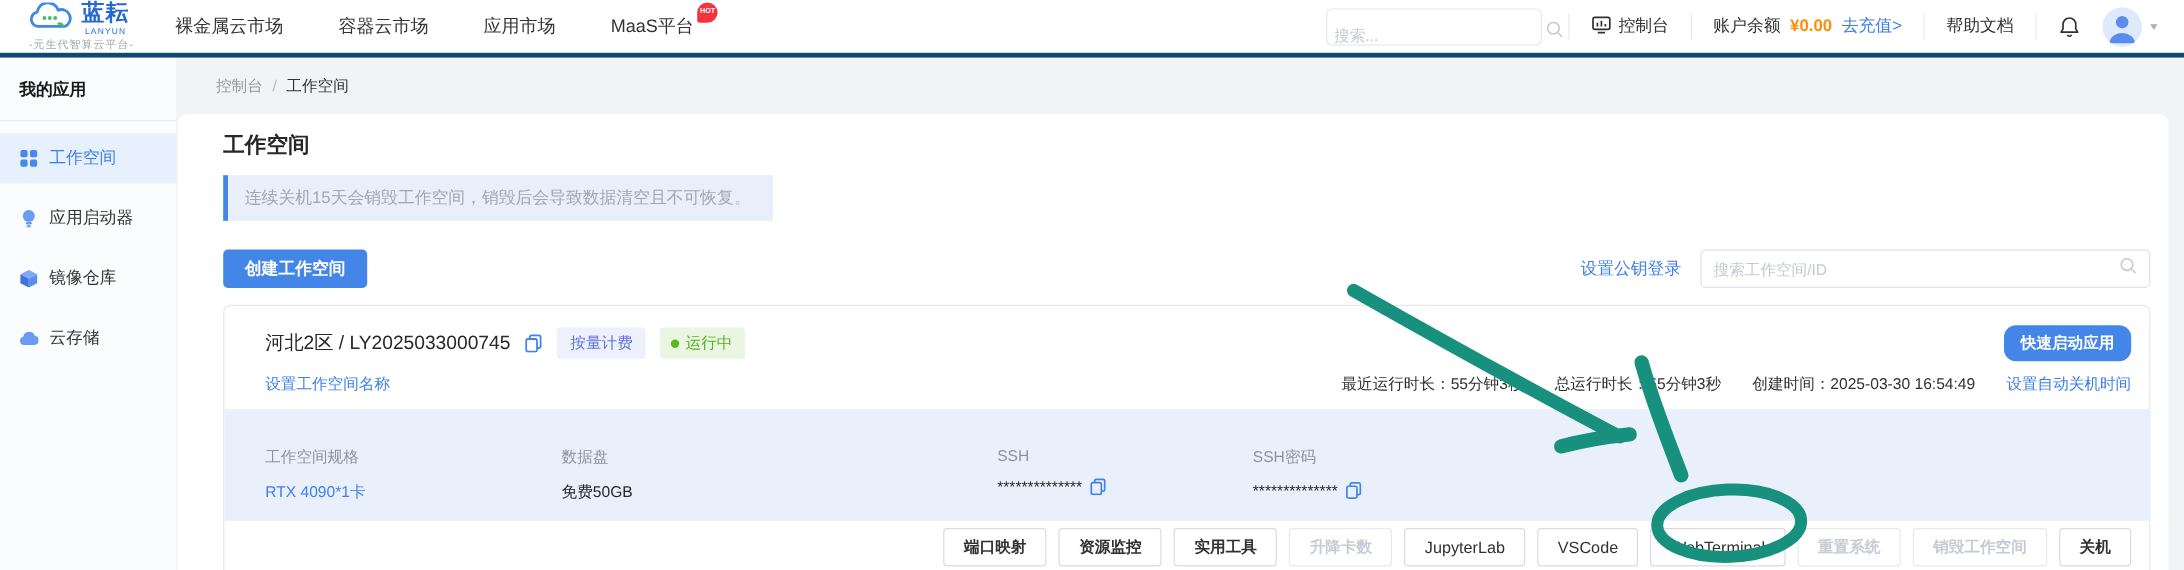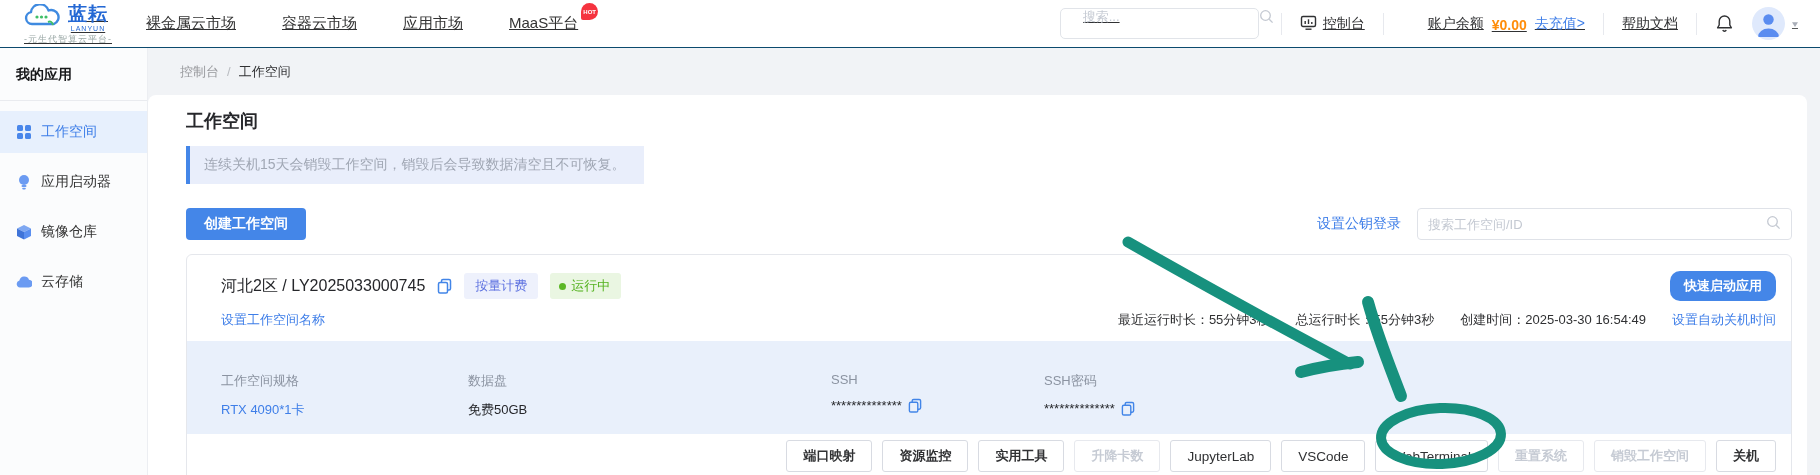--- a/index.html
+++ b/index.html
@@ -1,39 +1,39 @@
 <!DOCTYPE html>
 <html><head>
 <meta charset="utf-8">
 <style>
   * { margin:0; padding:0; box-sizing:border-box; }
   html,body { width:1820px; height:475px; overflow:hidden; background:#fff;
     font-family:"Liberation Sans","DejaVu Sans",sans-serif; color:#303133; }
 
   
   .navbar { height:48px; display:flex; align-items:center; padding:0 22px 0 24px;
-    background:#fff; border-bottom:1px solid #0c4a6e; position:relative; z-index:5;text-decoration:underline; }
+    background:#fff; border-bottom:4px solid #0c4a6e; position:relative; z-index:5; }
   .logo { display:flex; flex-direction:column; align-items:flex-start; line-height:1; margin-right:34px; }
   .logo-top { display:flex; align-items:center; gap:6px; }
   .logo-name { font-size:19px; font-weight:bold; color:#2468d4; letter-spacing:1px; }
   .logo-sub { font-size:7px; color:#2468d4; letter-spacing:1px; margin-top:2px; }
   .logo-tag { font-size:9px; color:#9aa8a6; margin-top:3px; letter-spacing:1px; }
   .nav-menu { display:flex; gap:46px; font-size:15px; color:#333; }
   .nav-item { cursor:pointer; position:relative; white-space:nowrap; }
   .hot-badge { position:absolute; top:-11px; right:-20px; background:#f5333f; color:#fff;
     font-size:6px; font-weight:bold; width:17px; height:17px; border-radius:50% 50% 50% 2px;
     display:flex; align-items:center; justify-content:center; }
-  .nav-search { margin-left:auto; width:199px; height:31px; border:1px solid #e1e4e9; border-radius:5px;
-    display:flex; align-items:flex-start; padding:0 22px; color:#c4c9d2; }
+  .nav-search { margin-left:auto; width:180px; height:31px; border:1px solid #e1e4e9; border-radius:5px;
+    display:flex; align-items:flex-end; padding:0 6px; color:#c4c9d2; }
   .nav-search input { border:none; outline:none; flex:1; font-size:13px; color:#606266; background:transparent; }
   .nav-search input::placeholder { color:#c4c9d2; }
   .nav-right { display:flex; align-items:center; margin-left:4px; }
   .nav-sep { width:1px; height:22px; background:#e7e9ee; margin:0 18px; }
   .nav-link { display:flex; align-items:center; gap:6px; font-size:14px; color:#303133; cursor:pointer; white-space:nowrap; }
-  .balance { display:flex; align-items:flex-end; gap:8px; font-size:14px; white-space:nowrap;margin-left:26px; }
+  .balance { display:flex; align-items:flex-start; gap:8px; font-size:14px; white-space:nowrap; }
   .balance .amt { color:#ff8d0a; font-weight:bold; }
   .balance .recharge { color:#3e7ee8; cursor:pointer; }
   .bell { cursor:pointer; display:flex; }
   .avatar-wrap { display:flex; align-items:center; gap:7px; margin-left:18px; cursor:pointer; }
   .avatar { width:33px; height:33px; border-radius:50%; background:#dfe9fc; display:flex; align-items:flex-end; justify-content:center; overflow:hidden; }
   .chev { color:#a9aeb8; font-size:12px; transform:scaleY(.8); }
 
   
   .page-body { display:flex; height:427px; }
   .sidebar { width:148px; background:#fbfcfd; border-right:1px solid #eceef2; flex-shrink:0; }

